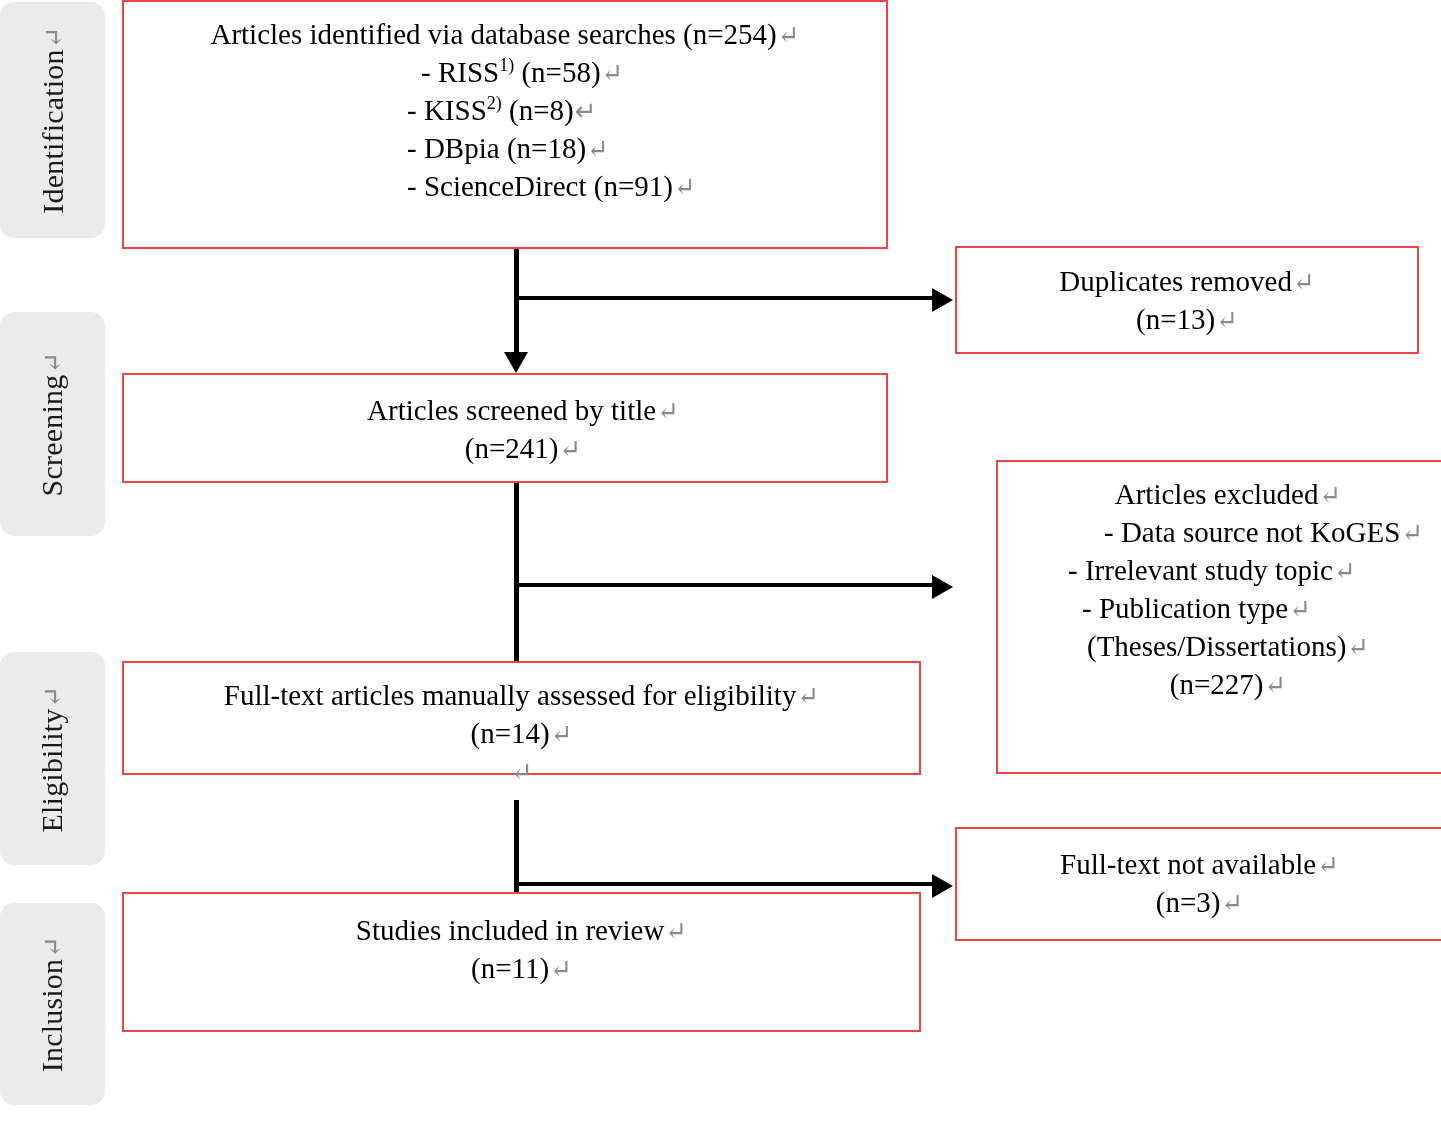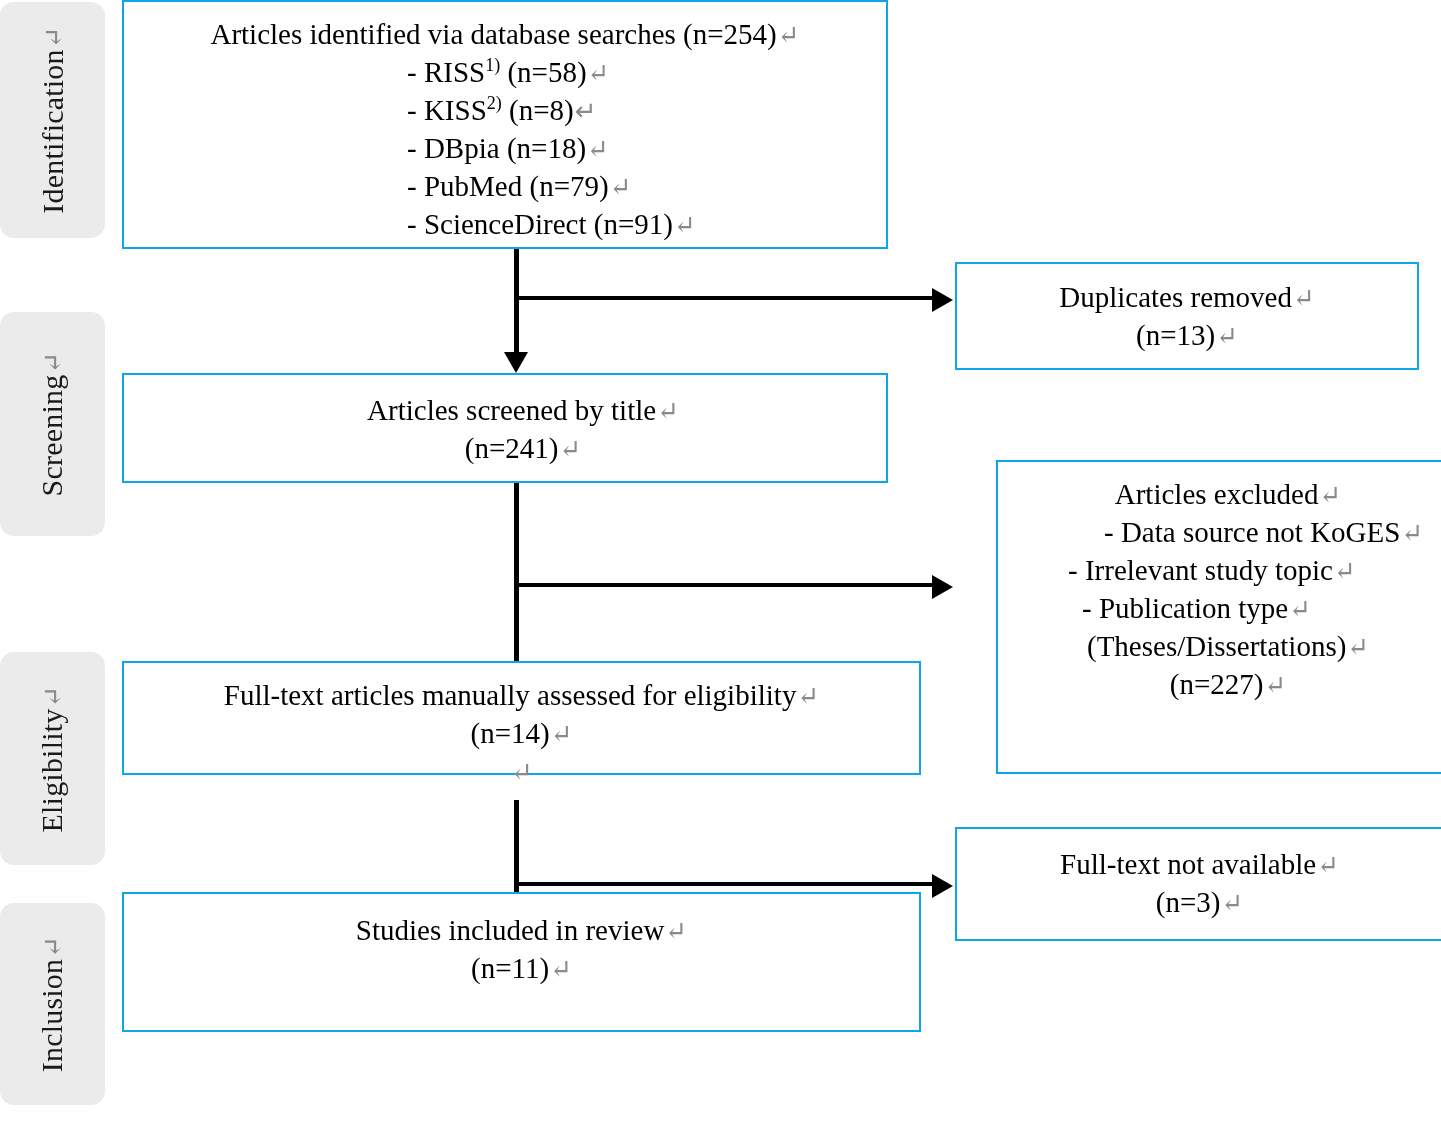--- a/index.html
+++ b/index.html
@@ -32,21 +32,21 @@
     transform: rotate(-90deg);
     white-space: nowrap;
     font-size: 30px;
     letter-spacing: 0.2px;
     color: #1a1a1a;
   }
 
   
   .flow-box {
     position: absolute;
-    border: 2px solid #0ea5e9;
+    border: 2px solid #ef4444;
     background: #ffffff;
     box-sizing: border-box;
   }
   .box-inner {
     position: absolute;
     left: 0; right: 0;
     top: 0;
   }
   .line {
     font-size: 29px;
@@ -129,29 +129,28 @@
 
   <div class="vline" style="left:514px; top:800px; height:122px;"></div>
   <div class="arrow-down" style="left:504px; top:919px;"></div>
 
   <div class="hline" style="left:514px; top:882px; width:420px;"></div>
   <div class="arrow-right" style="left:932px; top:874px;"></div>
 
   <div class="flow-box" style="left:122px; top:0px; width:766px; height:249px;">
     <div class="box-inner" style="top:14px;">
       <div class="line center"><span>Articles identified via database searches (n=254)</span><span class="pilcrow">↵</span></div>
-      <div class="line indent" style="padding-left:283px;">- <span>RISS</span><sup class="note">1)</sup> <span>(n=58)</span><span class="pilcrow">↵</span></div>
+      <div class="line indent" style="padding-left:283px;margin-left:14px;">- <span>RISS</span><sup class="note">1)</sup> <span>(n=58)</span><span class="pilcrow">↵</span></div>
       <div class="line indent" style="padding-left:283px;font-family:Liberation Serif, serif;">- <span>KISS</span><sup class="note">2)</sup> <span>(n=8)</span><span class="pilcrow">↵</span></div>
       <div class="line indent" style="padding-left:283px;">- <span>DBpia</span> <span>(n=18)</span><span class="pilcrow">↵</span></div>
-      <div class="line indent" style="padding-left:283px;">- <span>PubMed</span> <span>(n=79)</span><span class="pilcrow">↵</span></div>
       <div class="line indent" style="padding-left:283px;">- <span>ScienceDirect</span> <span>(n=91)</span><span class="pilcrow">↵</span></div>
     </div>
   </div>
 
-  <div class="flow-box" style="left:955px; top:262px; width:464px; height:108px;">
+  <div class="flow-box" style="left:955px; top:246px; width:464px; height:108px;">
     <div class="box-inner" style="top:15px;">
       <div class="line center"><span>Duplicates removed</span><span class="pilcrow">↵</span></div>
       <div class="line center"><span>(n=13)</span><span class="pilcrow">↵</span></div>
     </div>
   </div>
 
   <div class="flow-box" style="left:122px; top:373px; width:766px; height:110px;">
     <div class="box-inner" style="top:17px;margin-left:36px;">
       <div class="line center"><span>Articles screened by title</span><span class="pilcrow">↵</span></div>
       <div class="line center"><span>(n=241)</span><span class="pilcrow">↵</span></div>

